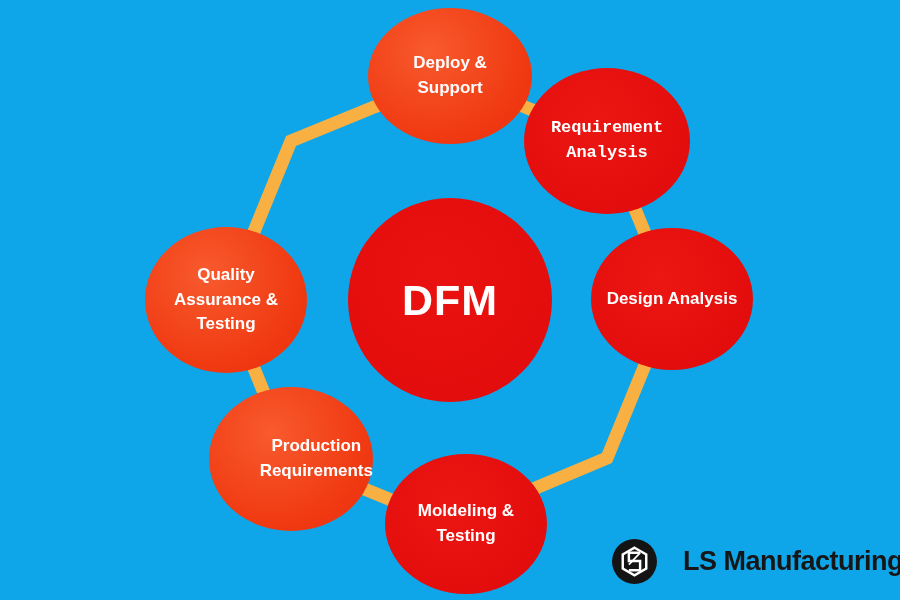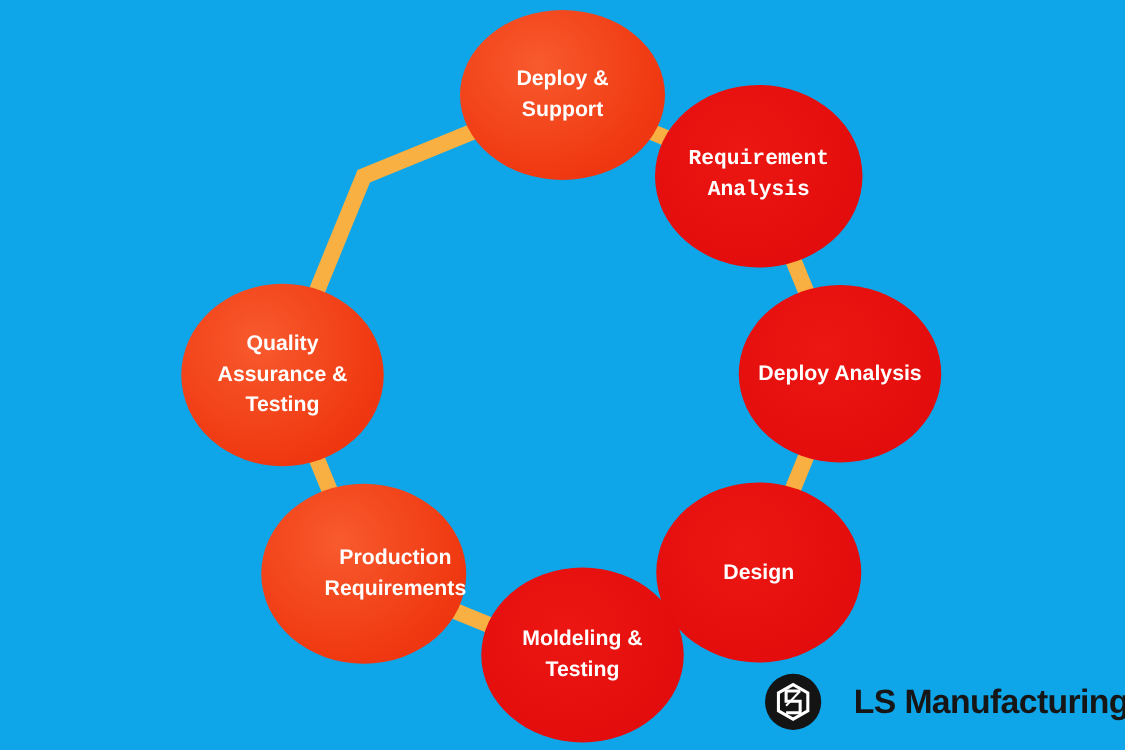--- a/index.html
+++ b/index.html
@@ -54,44 +54,44 @@
     <span>Deploy &amp;
 Support</span>
   </div>
 
   <div class="node red n-requirement">
     <span>Requirement
 Analysis</span>
   </div>
 
   <div class="node red n-fieldan">
-    <span>Deploy Analysis</span>
+    <span>Design Analysis</span>
   </div>
 
-  <div class="node red n-design">
-    <span>Design</span>
-  </div>
 
   <div class="node red n-mold">
     <span>Moldeling &amp;
 Testing</span>
   </div>
 
   <div class="node orange n-production">
     <span>Production
 Requirements</span>
   </div>
 
   <div class="node orange n-quality">
     <span>Quality
 Assurance &amp;
 Testing</span>
   </div>
 
 
+  <div class="node n-center">
+    <span>DFM</span>
+  </div>
 
   <div class="logo">
     <svg class="logo-mark" viewBox="0 0 46 46" aria-hidden="true">
       <circle cx="23" cy="23" r="22" fill="#141414"></circle>
       <polygon points="23,9.5 34.5,16 34.5,30 23,36.5 11.5,30 11.5,16" fill="none" stroke="#ffffff" stroke-width="2.4" stroke-linejoin="miter"></polygon>
       <path d="M 28.5 14.5 L 17.5 14.5 L 17.5 22.5 L 28.5 22.5 L 28.5 31.5 L 17.5 31.5" fill="none" stroke="#ffffff" stroke-width="2.4" stroke-linejoin="miter"></path>
       <path d="M 28.5 14.5 L 17.5 26" fill="none" stroke="#ffffff" stroke-width="1.6"></path>
     </svg>
     <span class="logo-text">LS Manufacturing</span>
   </div>

